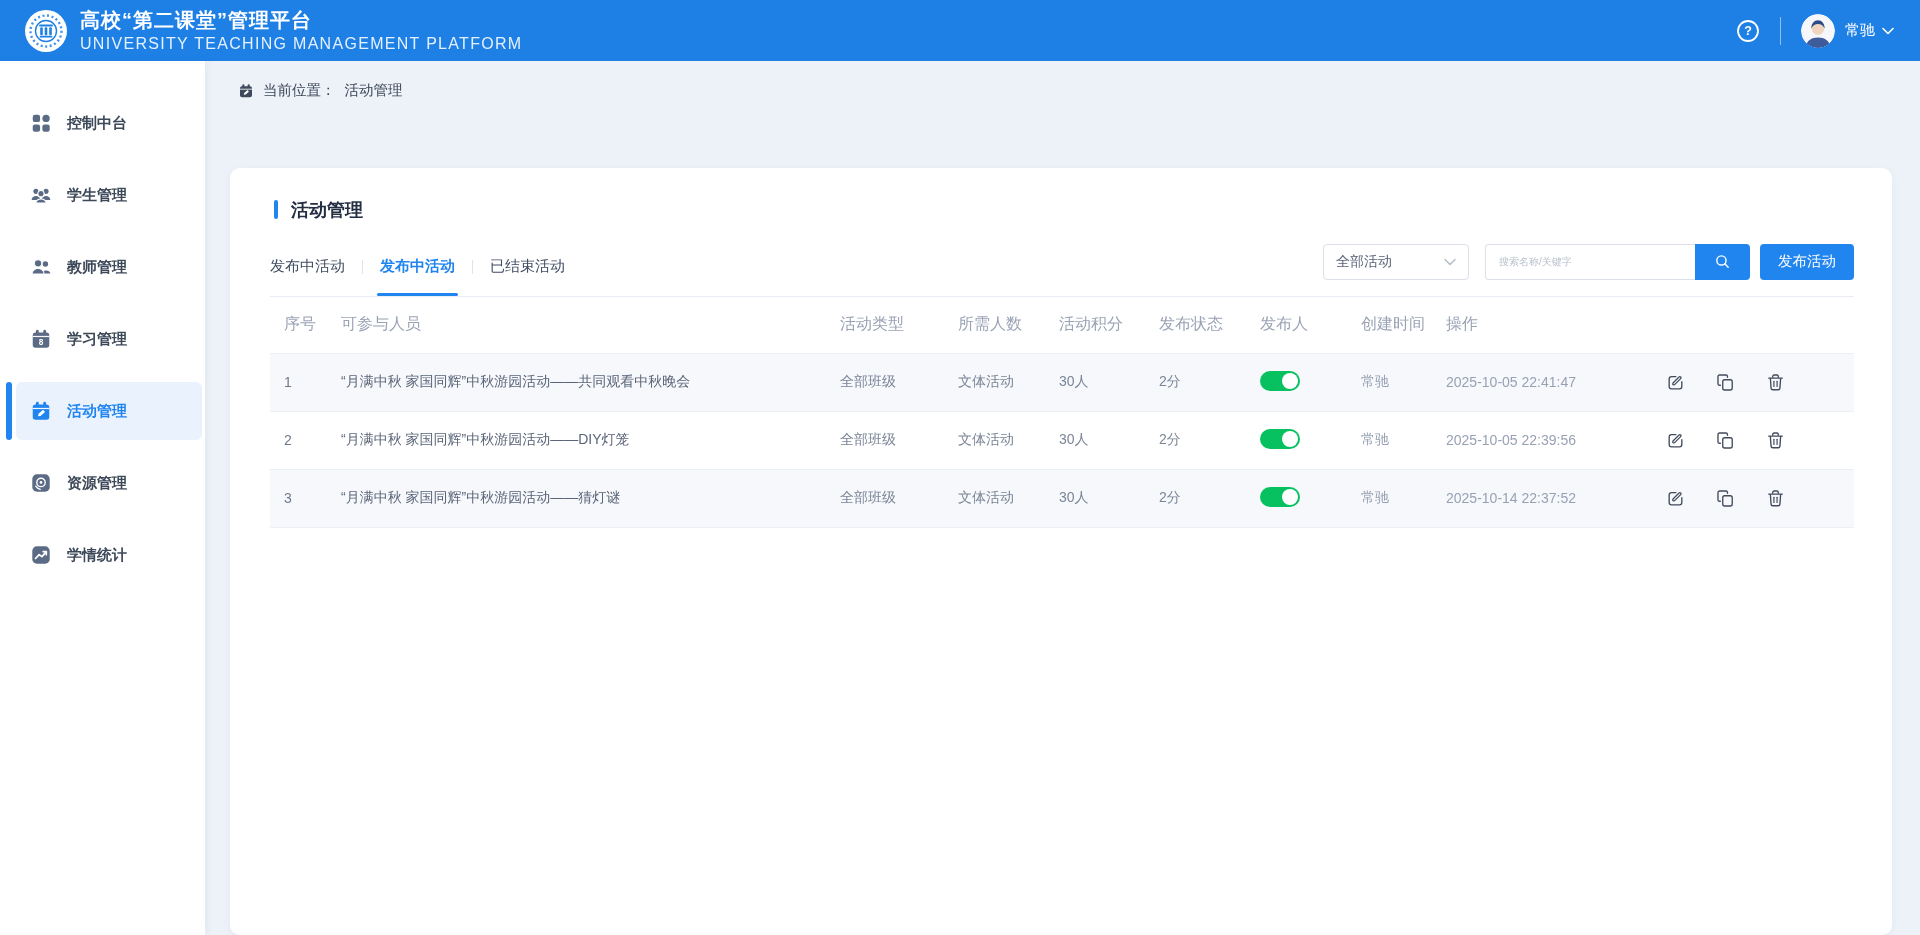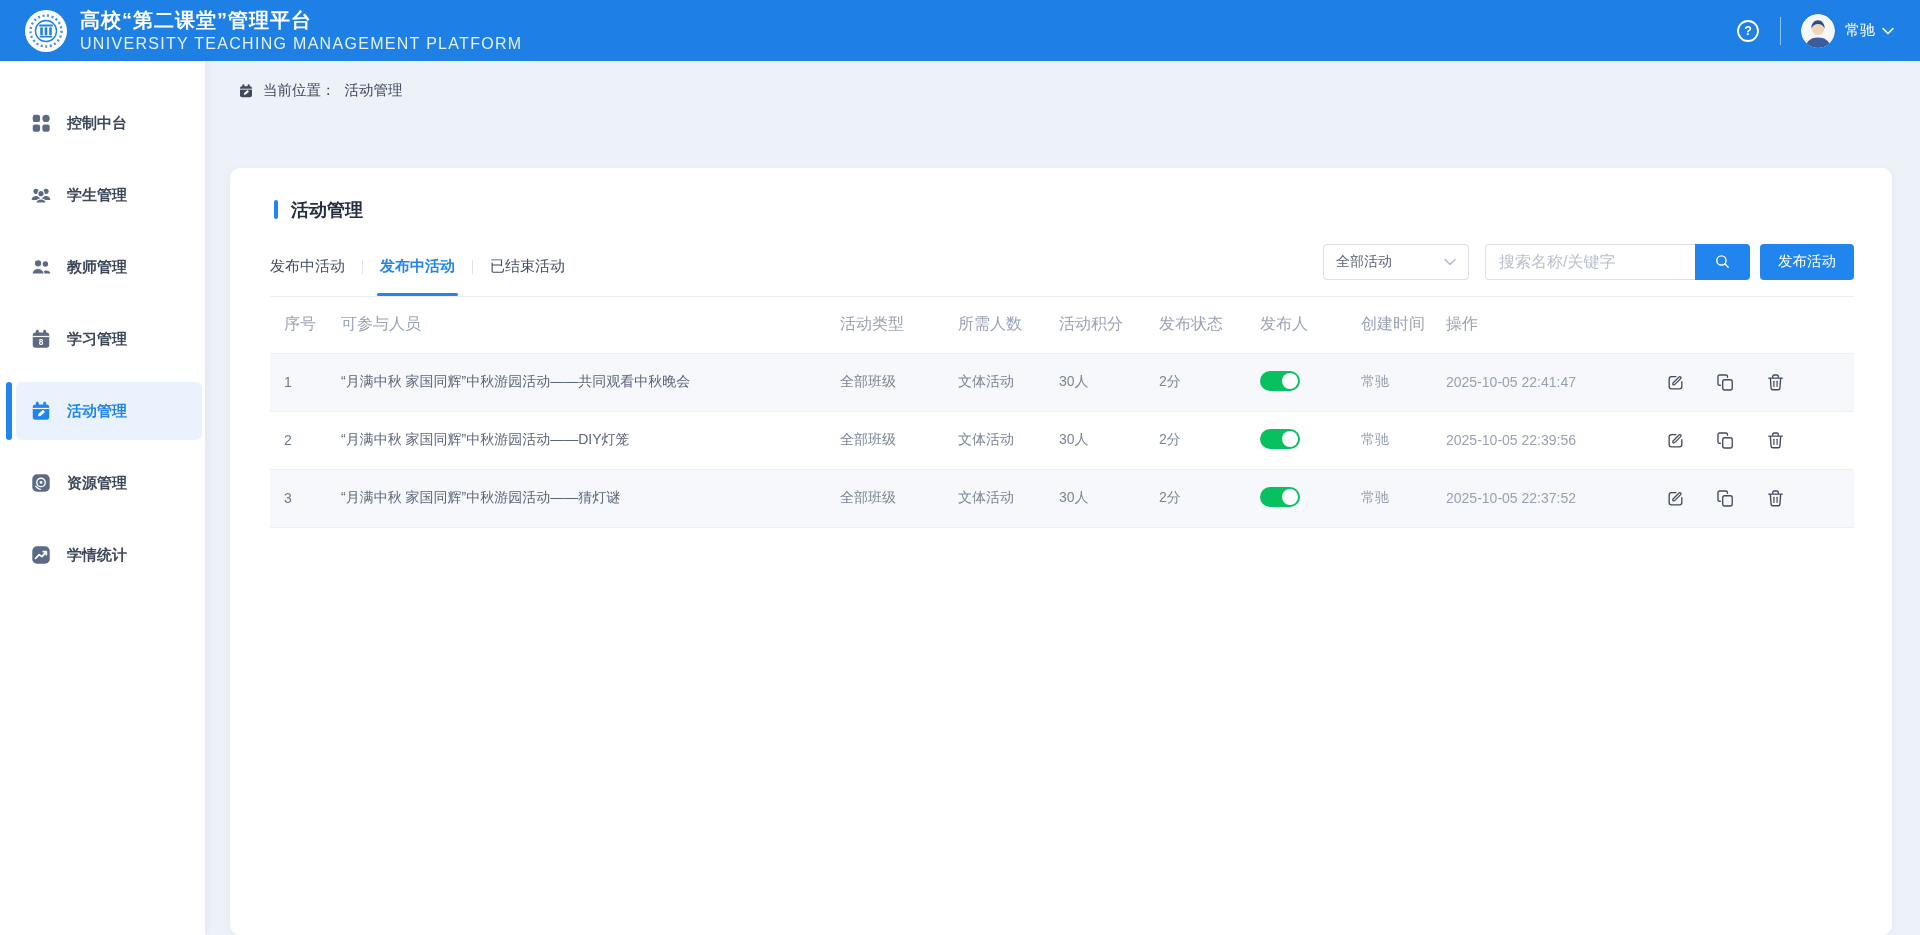--- a/index.html
+++ b/index.html
@@ -69,21 +69,21 @@
   .tab.active{color:var(--accent);font-weight:bold;}
   .tab.active::after{content:"";position:absolute;left:-3px;right:-3px;bottom:0;height:3px;
     border-radius:2px;background:var(--accent);}
   .tab-sep{width:1px;height:14px;background:#DFE4EC;margin:3px 17px 0;}
   .controls{display:flex;align-items:center;padding-bottom:16px;}
   .select{width:146px;height:36px;border:1px solid #DCE0E8;border-radius:4px;display:flex;
     align-items:center;justify-content:space-between;padding:0 12px;cursor:pointer;background:#fff;}
   .select .sel-text{font-size:14px;color:#5A6478;}
   .search-group{display:flex;margin-left:16px;}
   .search-input{width:210px;height:36px;border:1px solid #DCE0E8;border-right:none;
-    border-radius:4px 0 0 4px;padding:0 13px;font-size:16px;color:#701a75;outline:none;}
+    border-radius:4px 0 0 4px;padding:0 13px;font-size:10px;color:#701a75;outline:none;}
   .search-input::placeholder{color:#B9C0CC;}
   .search-btn{width:55px;height:36px;background:var(--accent);border:none;border-radius:0 4px 4px 0;
     display:flex;align-items:center;justify-content:center;cursor:pointer;}
   .publish-btn{height:36px;padding:0 18px;margin-left:10px;background:var(--accent);color:#fff;
     font-size:14.5px;border:none;border-radius:4px;cursor:pointer;font-family:inherit;}
 
   
   .trow{display:grid;grid-template-columns:57px 499px 118px 101px 100px 101px 101px 85px 220px 1fr;
     align-items:center;padding-left:14px;height:58px;}
   .trow.thead{height:57px;}
@@ -347,21 +347,21 @@
 
       <div class="trow stripe">
         <span class="td idx">3</span>
         <span class="td name">“月满中秋 家国同辉”中秋游园活动——猜灯谜</span>
         <span class="td">全部班级</span>
         <span class="td">文体活动</span>
         <span class="td">30人</span>
         <span class="td">2分</span>
         <span class="td"><span class="toggle"></span></span>
         <span class="td muted">常驰</span>
-        <span class="td muted">2025-10-05 22:37:52</span>
+        <span class="td muted">2025-10-14 22:37:52</span>
         <span class="row-actions">
           <svg class="act-icon" viewBox="0 0 24 24">
             <path d="M12.5 4.5H7a3 3 0 0 0-3 3v9.5a3 3 0 0 0 3 3h10a3 3 0 0 0 3-3V11" fill="none" stroke="currentColor" stroke-width="1.7" stroke-linecap="round"></path>
             <path d="M9.2 15l1.7-.35 7.6-7.6a1.45 1.45 0 1 0-2.05-2.05l-7.6 7.6L8.5 14.3z" fill="none" stroke="currentColor" stroke-width="1.6" stroke-linejoin="round"></path>
           </svg>
           <svg class="act-icon" viewBox="0 0 24 24">
             <rect x="8.5" y="8.5" width="12" height="13" rx="2.4" fill="none" stroke="currentColor" stroke-width="1.7"></rect>
             <path d="M5.5 15.5h-1a2 2 0 0 1-2-2v-9a2 2 0 0 1 2-2h8a2 2 0 0 1 2 2v1" fill="none" stroke="currentColor" stroke-width="1.7" stroke-linecap="round"></path>
           </svg>
           <svg class="act-icon" viewBox="0 0 24 24">

